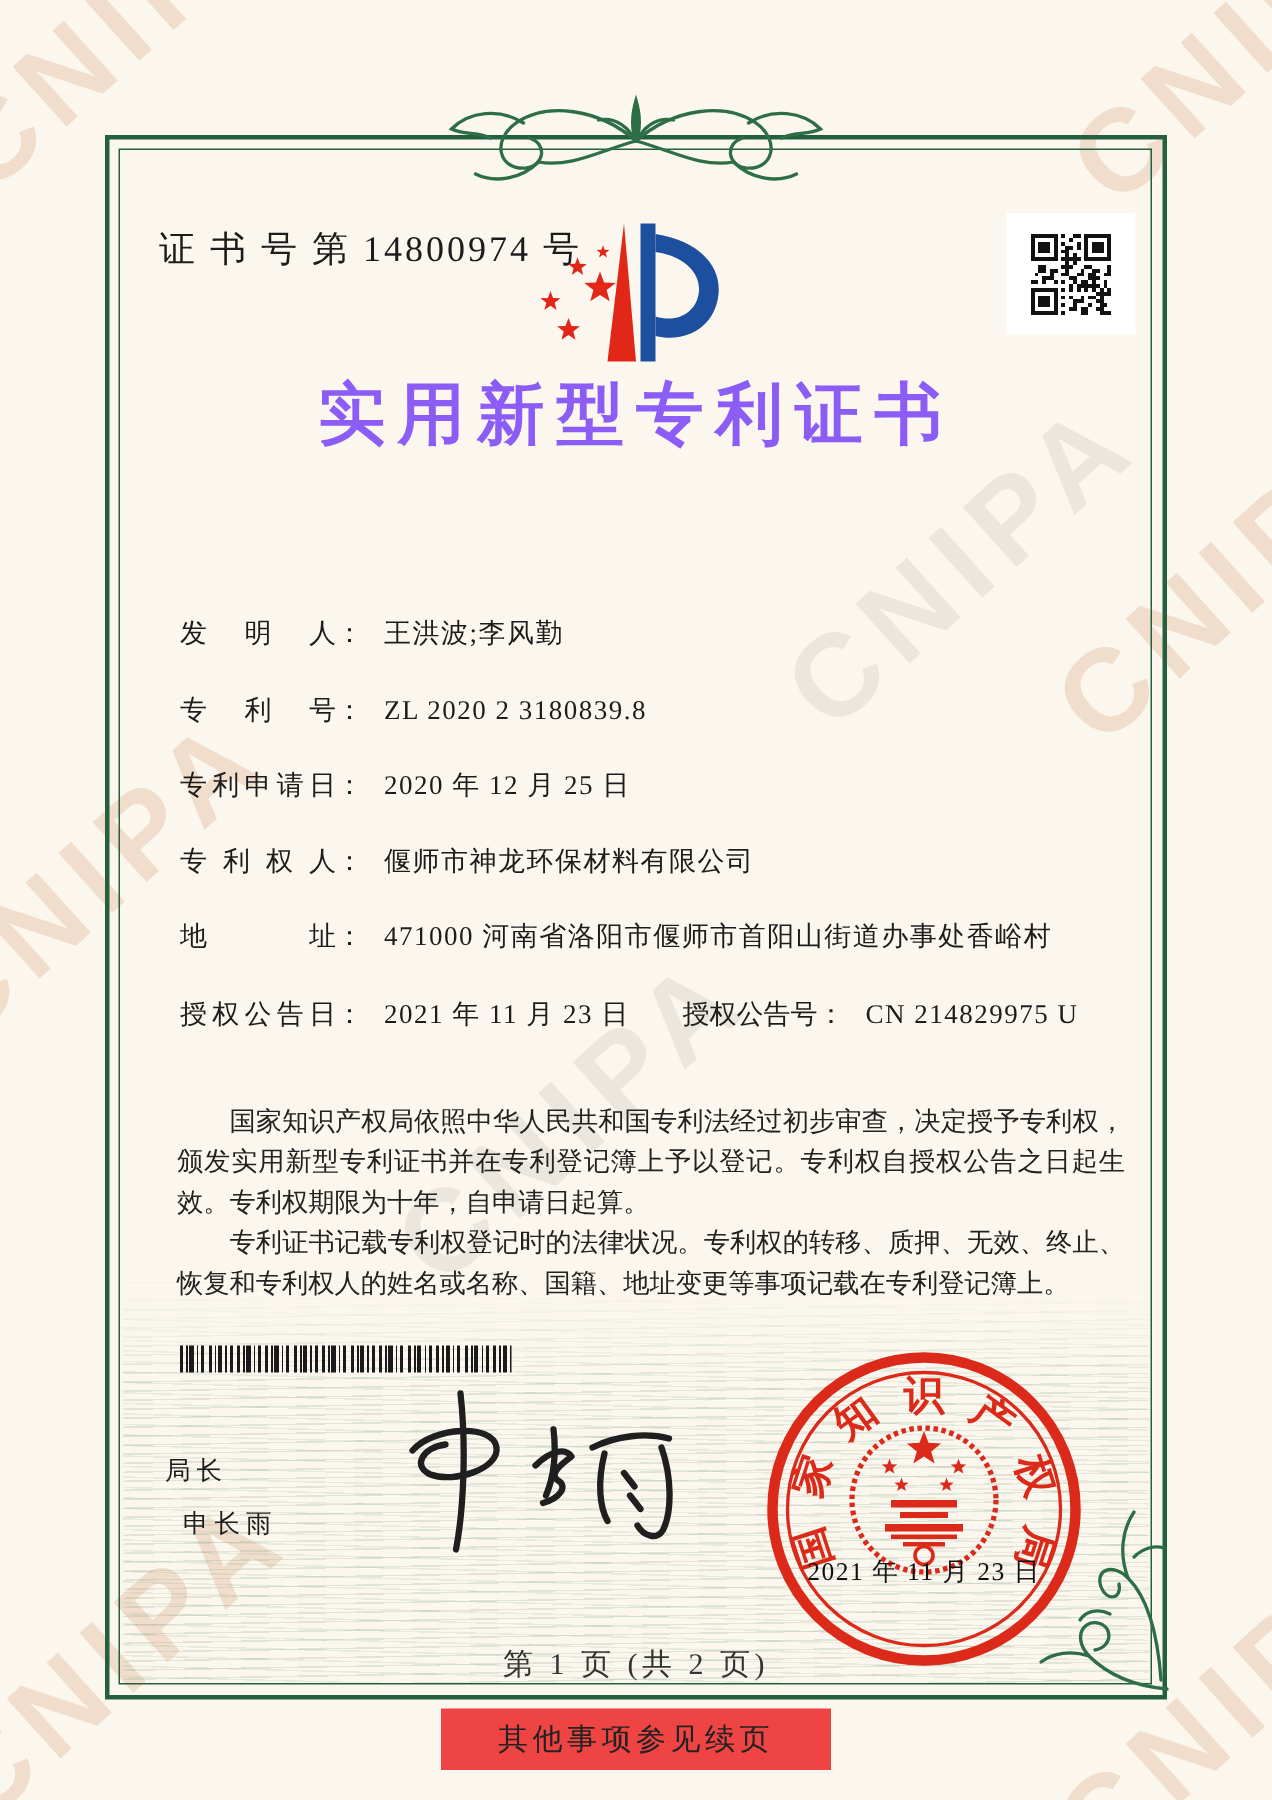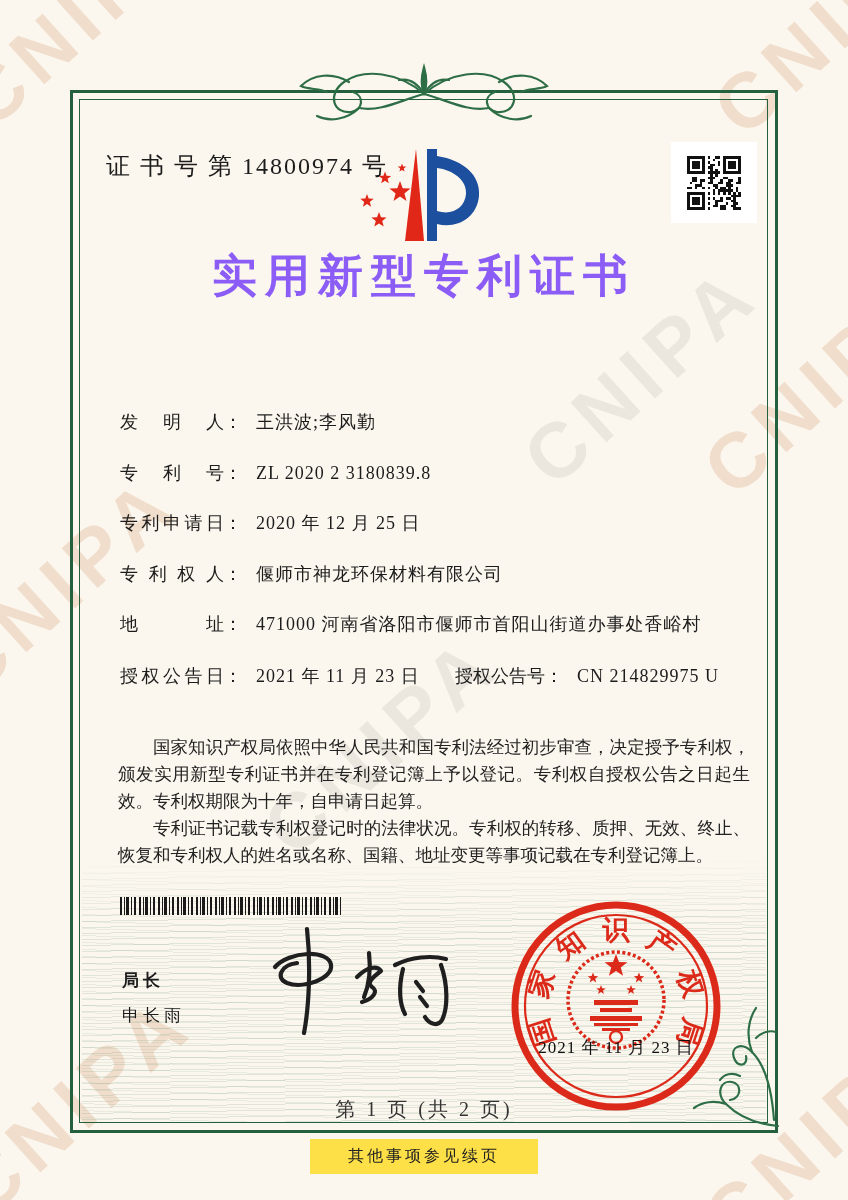--- a/index.html
+++ b/index.html
@@ -42,30 +42,30 @@
   .body{position:absolute;left:118px;top:698px;width:632px;z-index:3;
     font-size:17.5px;line-height:27px;text-align:justify;color:#222;margin-top:36px;}
   .body p{margin:0;text-indent:2em;}
   .barcode{position:absolute;left:120px;top:897px;width:221px;height:18px;z-index:3;
     background:repeating-linear-gradient(90deg,
       #1a1a1a 0 2px, rgba(0,0,0,0) 2px 4px,
       #1a1a1a 4px 5px, rgba(0,0,0,0) 5px 6px,
       #1a1a1a 6px 9px, rgba(0,0,0,0) 9px 11px,
       #1a1a1a 11px 12px, rgba(0,0,0,0) 12px 14px,
       #1a1a1a 14px 16px, rgba(0,0,0,0) 16px 19px);}
-  .gov-title{position:absolute;left:122px;top:969px;font-size:17px;letter-spacing:4px;z-index:3;font-weight:bold;}
+  .gov-title{position:absolute;left:110px;top:969px;font-size:17px;letter-spacing:4px;z-index:3;}
   .gov-name{position:absolute;left:122px;top:1004px;font-size:17px;letter-spacing:4px;z-index:3;}
   .signature{position:absolute;left:245px;top:925px;z-index:3;}
   .seal{position:absolute;left:506px;top:896px;z-index:3;}
   .seal-date{position:absolute;left:508px;top:1036px;width:216px;text-align:center;
     font-size:17px;letter-spacing:1px;color:#101010;z-index:4;}
   .page-num{position:absolute;left:0;right:0;top:1096px;text-align:center;
     font-size:20px;letter-spacing:3px;color:#333;z-index:3;}
   .note-strip{position:absolute;left:50%;transform:translateX(-50%);top:1139px;
-    background:#fde047;padding:7px 38px;font-size:16px;letter-spacing:3px;color:#222;z-index:3;}
+    background:#ef4444;padding:7px 38px;font-size:20px;letter-spacing:3px;color:#222;z-index:3;}
 </style>
 </head>
 <body>
 
 <div class="page">
 
   <span class="wm wm-pink" style="left:-62px;top:-28px">CNIPA</span>
   <span class="wm wm-pink" style="left:690px;top:-20px">CNIPA</span>
   <span class="wm wm-pink" style="left:680px;top:340px">CNIPA</span>
   <span class="wm wm-gray" style="left:500px;top:330px">CNIPA</span>

